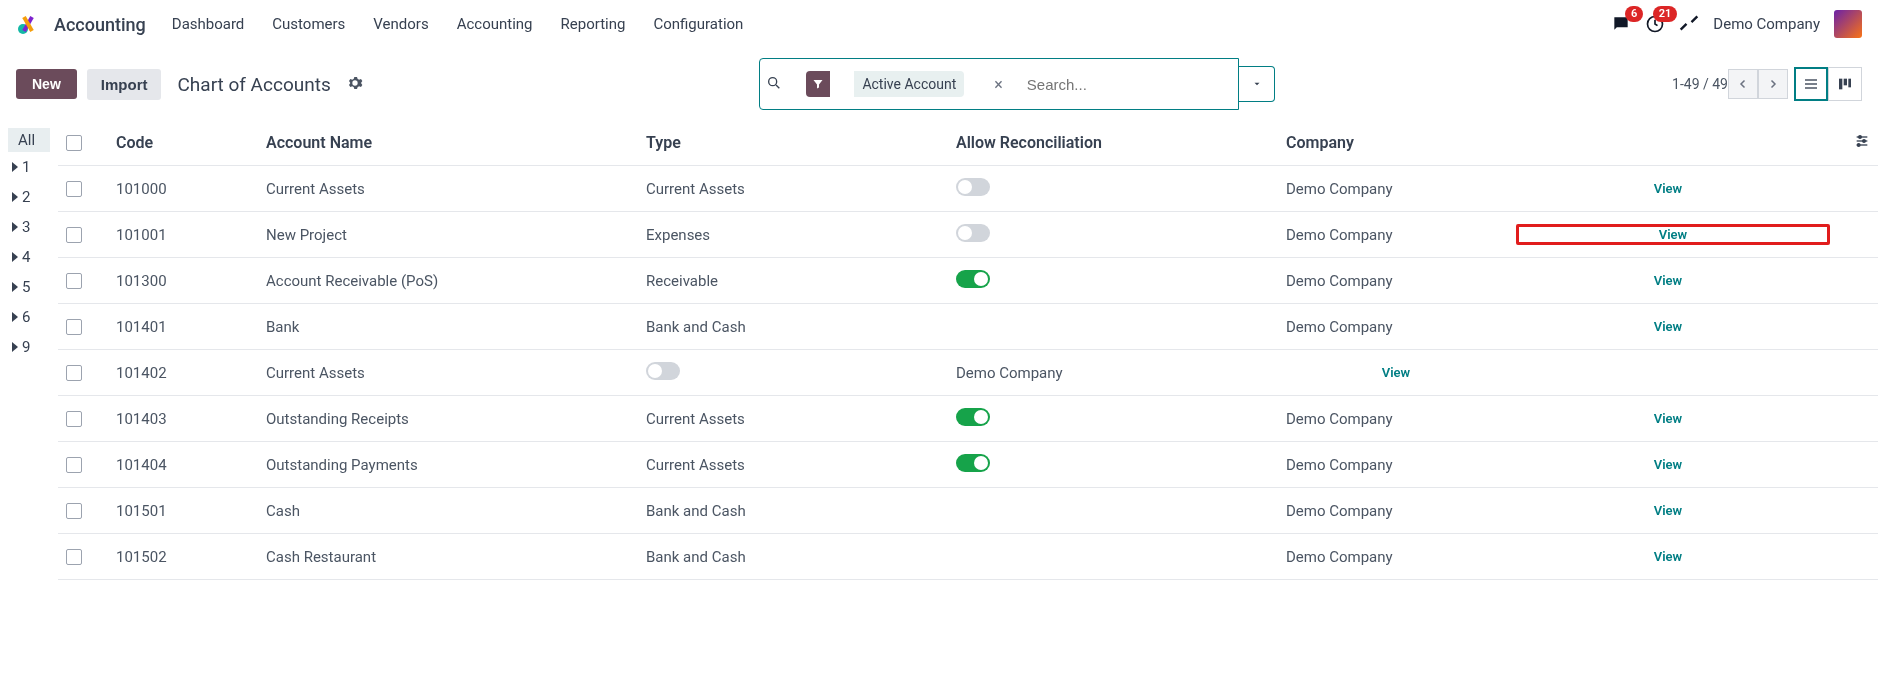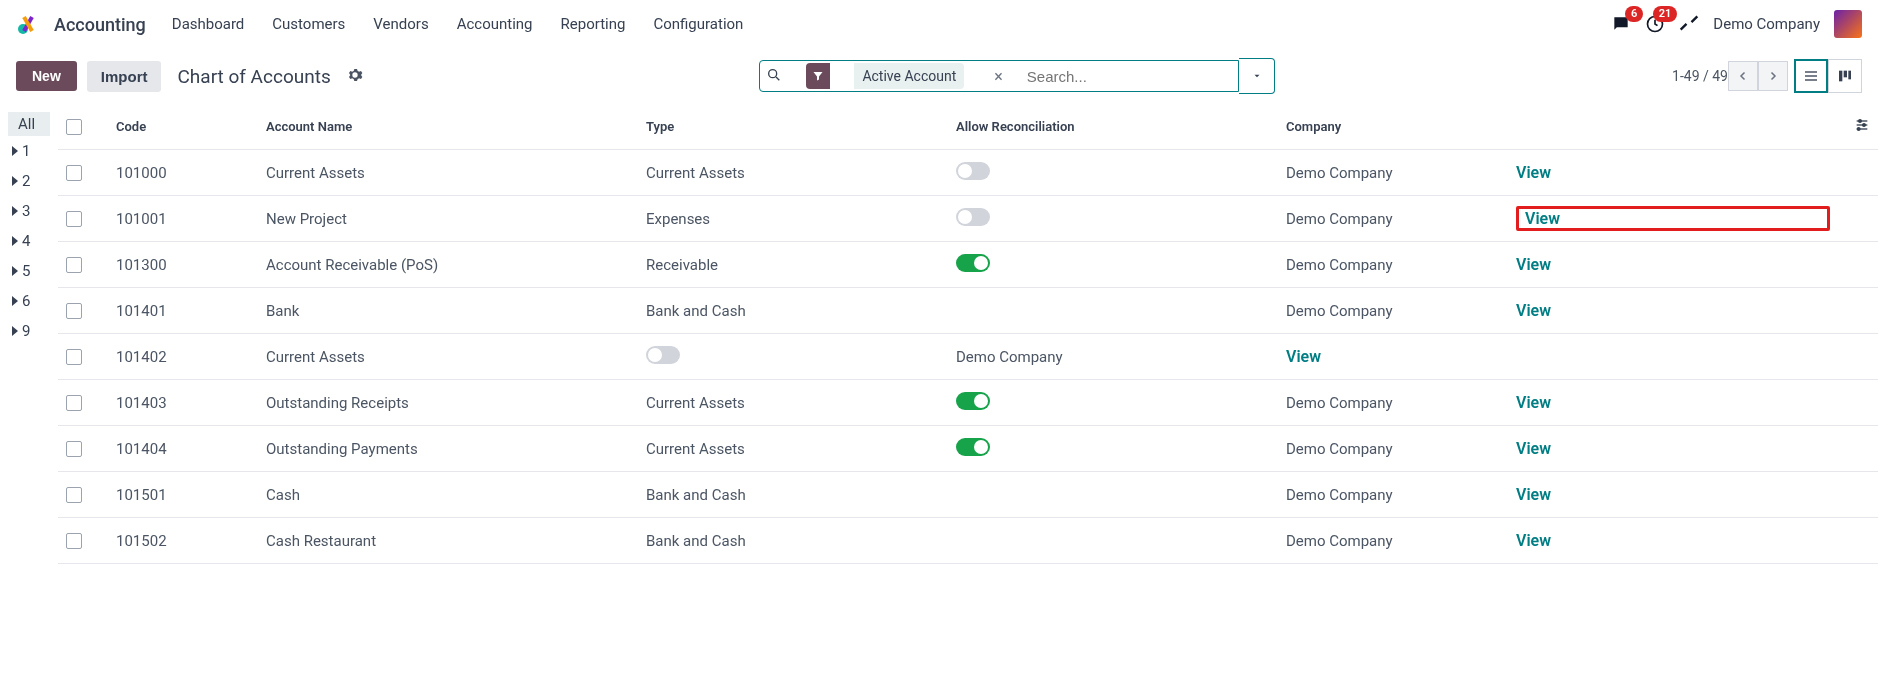--- a/index.html
+++ b/index.html
@@ -18,21 +18,21 @@
   .avatar { width: 28px; height: 28px; border-radius: 3px; background: linear-gradient(135deg,#6b21a8,#f97316); }
 
   
   .control-row { display: flex; align-items: center; padding: 10px 16px; gap: 10px; }
   .btn-new { background: #6b4b5b; color: #fff; border: none; padding: 7px 16px; font-size: 14px; font-weight: 600; border-radius: 3px; cursor: pointer; }
   .btn-import { background: #e5e7eb; color: #374151; border: none; padding: 7px 14px; font-size: 15px; border-radius: 3px; cursor: pointer; font-weight: bold; }
   .breadcrumb-title { font-size: 19px; color: #374151; margin-left: 6px; }
   .gear-small { margin-left: 6px; cursor: pointer; }
 
   .search-outer { margin-left: auto; display:flex; align-items:center; }
-  .searchbox { display: flex; align-items: center; border: 1px solid #017e84; border-radius: 4px 0 0 4px; height: 32px; min-width: 480px; padding: 0 6px; gap: 24px; }
+  .searchbox { display: flex; align-items: center; border: 1px solid #017e84; border-radius: 4px 0 0 4px; height: 52px; min-width: 480px; padding: 0 6px; gap: 24px; }
   .search-chip { display: inline-flex; align-items: center; background: #6b4b5b; color: #fff; border-radius: 4px 0 0 4px; height: 26px; padding: 0 6px; }
   .search-chip-label { background: #e8f0f0; color: #374151; padding: 0 8px; height: 26px; display: inline-flex; align-items: center; font-size: 14px; border-radius: 0 4px 4px 0; }
   .chip-close { margin-left: 6px; color: #6b7280; cursor: pointer; font-size: 16px; }
   .search-input { border: none; outline: none; flex: 1; font-size: 15px; height: 100%; }
   .search-dropdown { border: 1px solid #017e84; border-left: none; border-radius: 0 4px 4px 0; height: 36px; width: 36px; display: flex; align-items: center; justify-content: center; cursor: pointer; }
 
   .pager-area { margin-left: auto; display: flex; align-items: center; }
   .pager-text { font-size: 14px; color: #4b5563; }
   .pager-btn { border: 1px solid #d1d5db; background: #f3f4f6; width: 30px; height: 30px; display: inline-flex; align-items: center; justify-content: center; cursor: pointer; }
   .view-toggle { display: inline-flex; margin-left: 6px; }
@@ -41,32 +41,32 @@
 
   
   .main { display: flex; }
   .sidebar { width: 58px; padding: 8px 8px; }
   .side-all { background: #e8eef0; padding: 3px 10px; font-size: 15px; cursor: pointer; }
   .side-item { display: flex; align-items: center; gap: 4px; padding: 6px 4px; font-size: 15px; cursor: pointer; }
   .caret { display:inline-block; width:0; height:0; border-top:5px solid transparent; border-bottom:5px solid transparent; border-left:6px solid #374151; }
 
   .table { flex: 1; }
   .thead, .trow { display: grid; grid-template-columns: 50px 150px 380px 310px 330px 230px 1fr 40px; align-items: center; padding: 0 8px; border-bottom: 1px solid #e5e7eb; min-height: 46px; }
-  .thead { font-weight: 600; color: #374151; font-size: 13px; }
+  .thead { font-weight: 600; color: #374151; font-size: 16px; }
   .cell { font-size: 15px; color: #4b5563; }
   .checkbox { width: 16px; height: 16px; border: 1px solid #9ca3af; border-radius: 2px; cursor: pointer; }
 
   .toggle { width: 34px; height: 18px; border-radius: 10px; background: #d1d5db; position: relative; display: inline-block; }
   .toggle::after { content: ''; position: absolute; width: 14px; height: 14px; border-radius: 50%; background: #fff; top: 2px; left: 2px; transition: left .15s; }
   .toggle.on { background: #16a34a; }
   .toggle.on::after { left: 18px; }
   .toggle.empty { background: transparent; }
   .toggle.empty::after { display:none; }
 
-  .view-link { color: #017e84; font-weight: 600; font-size: 16px; cursor: pointer; text-align: left; padding-right: 10px; }
+  .view-link { color: #017e84; font-weight: 600; font-size: 13px; cursor: pointer; text-align: center; padding-right: 10px; }
   .row-highlight { border: 3px solid #e11d1d; border-radius: 2px; padding: 0 6px; }
 
   .sliders-icon { cursor: pointer; justify-self: end; }
 </style>
 </head>
 <body>
 
 <div class="topnav">
   <span class="logo">
     <svg viewBox="0 0 24 24" width="24" height="24">

